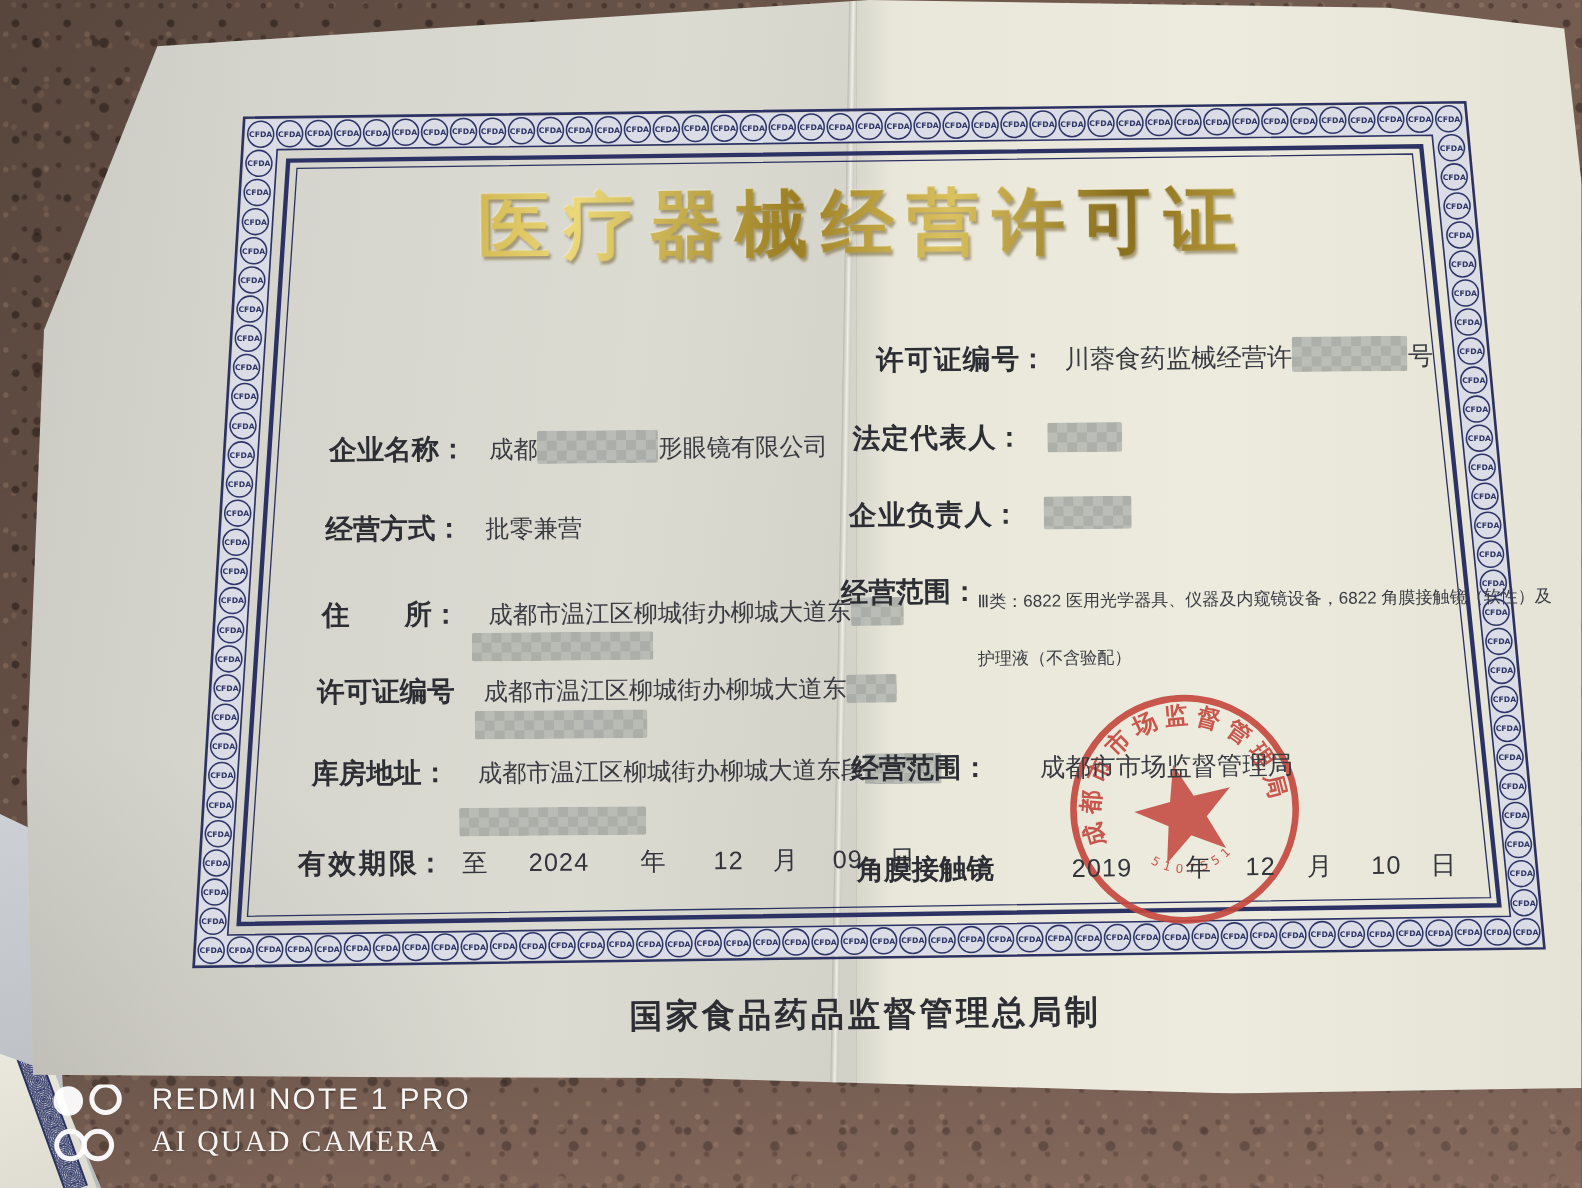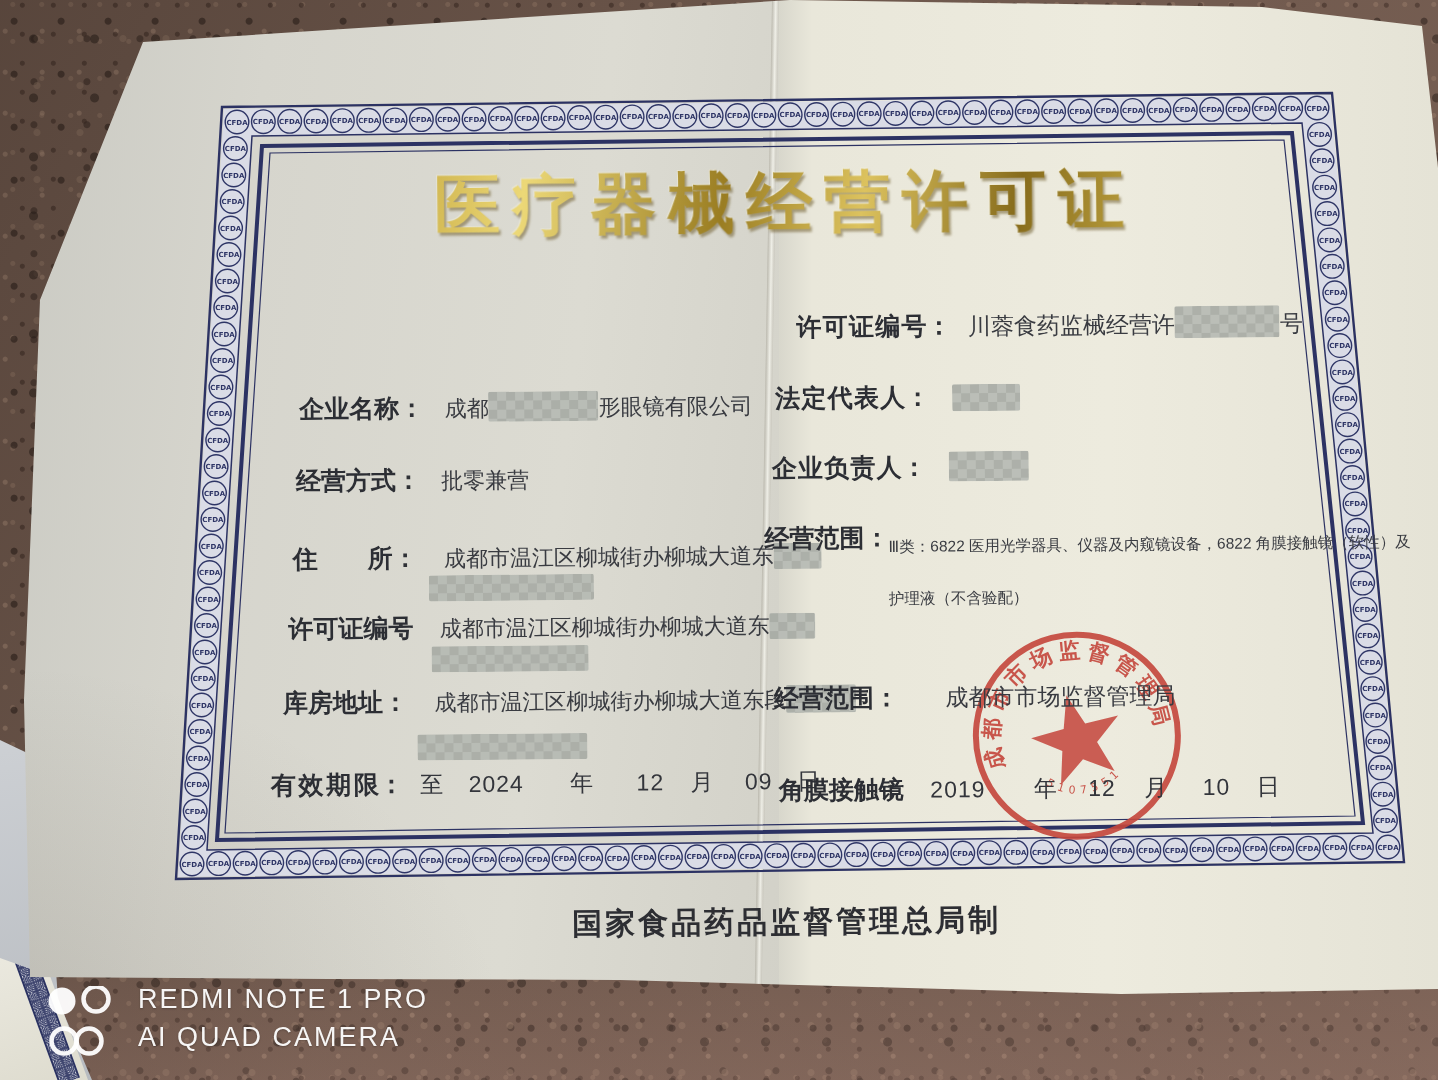--- a/index.html
+++ b/index.html
@@ -80,21 +80,21 @@
     font-family:"DejaVu Sans","Liberation Sans",sans-serif;}
 
   
   .seal{position:absolute;left:952px;top:616px;transform:rotate(-14deg);opacity:.9;}
 
   
   .wm{position:absolute;left:46px;top:982px;color:rgba(255,255,255,.95);
     text-shadow:0 1px 2px rgba(0,0,0,.25);}
   .wm-logo{position:absolute;left:0;top:4px;}
   .wm-l1{position:absolute;left:92px;top:2px;font-size:27px;letter-spacing:2px;white-space:nowrap;}
-  .wm-l2{position:absolute;left:92px;top:40px;font-size:27px;letter-spacing:2px;white-space:nowrap;}
+  .wm-l2{position:absolute;left:92px;top:40px;font-size:27px;letter-spacing:2px;white-space:nowrap;font-family:Liberation Serif, serif;}
 </style>
 </head>
 <body>
 
 <div class="stage">
 
   <div class="granite"></div>
 
   <div class="side-paper"></div>
   <div class="under-cert">
@@ -434,21 +434,21 @@
 
     <div class="row" style="left:281px;top:682px;">
       <span class="lbl" style="width:100px">库房地址</span><span class="colon">：</span>
       <span class="val" style="margin-left:20px">成都市温江区柳城街办柳城大道东段</span><span class="blur" style="width:70px;height:28px"></span>
     </div>
     <div class="blur-abs" style="left:415px;top:731px;width:170px;height:26px;"></div>
 
     <div class="row" style="left:268px;top:764px;">
       <span class="lbl" style="width:108px">有效期限</span><span class="colon">：</span>
       <span class="num" style="margin-left:10px">至</span>
-      <span class="num" style="margin-left:18px">2024</span>
+      <span class="num" style="margin-left:30px">2024</span>
       <span class="num" style="margin-left:40px">年</span>
       <span class="num" style="margin-left:36px">12</span>
       <span class="num" style="margin-left:20px">月</span>
       <span class="num" style="margin-left:24px">09</span>
       <span class="num" style="margin-left:18px">日</span>
     </div>
 
     <div class="row" style="left:776px;top:382px;">
       <span class="lbl" style="width:130px">法定代表人</span><span class="colon">：</span>
       <span class="blur" style="width:68px;height:27px;margin-left:16px"></span>
@@ -480,21 +480,21 @@
       </text>
     </svg>
 
     <div class="row" style="left:772px;top:682px;">
       <span class="lbl" style="width:100px">经营范围</span><span class="colon">：</span>
       <span class="val" style="margin-left:40px;font-size:23px">成都市市场监督管理局</span>
     </div>
 
     <div class="row" style="left:776px;top:774px;">
       <span class="lbl" style="width:100px">角膜接触镜</span><span class="colon">：</span>
-      <span class="num" style="margin-left:20px">2019</span>
+      <span class="num" style="margin-left:64px">2019</span>
       <span class="num" style="margin-left:42px">年</span>
       <span class="num" style="margin-left:24px">12</span>
       <span class="num" style="margin-left:22px">月</span>
       <span class="num" style="margin-left:28px">10</span>
       <span class="num" style="margin-left:20px">日</span>
     </div>
 
     <div class="footer">国家食品药品监督管理总局制</div>
   </div>
 

